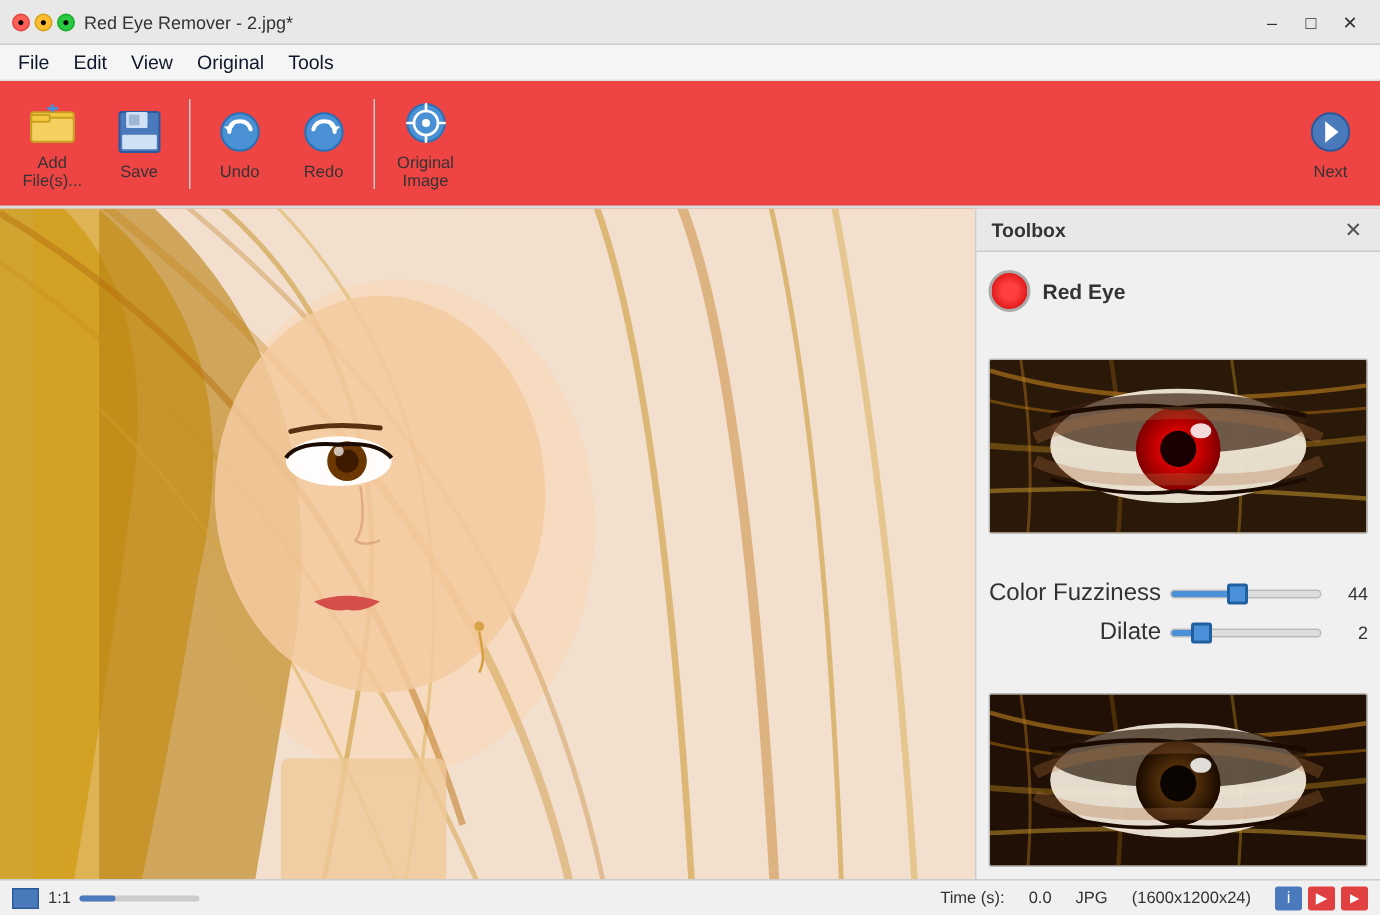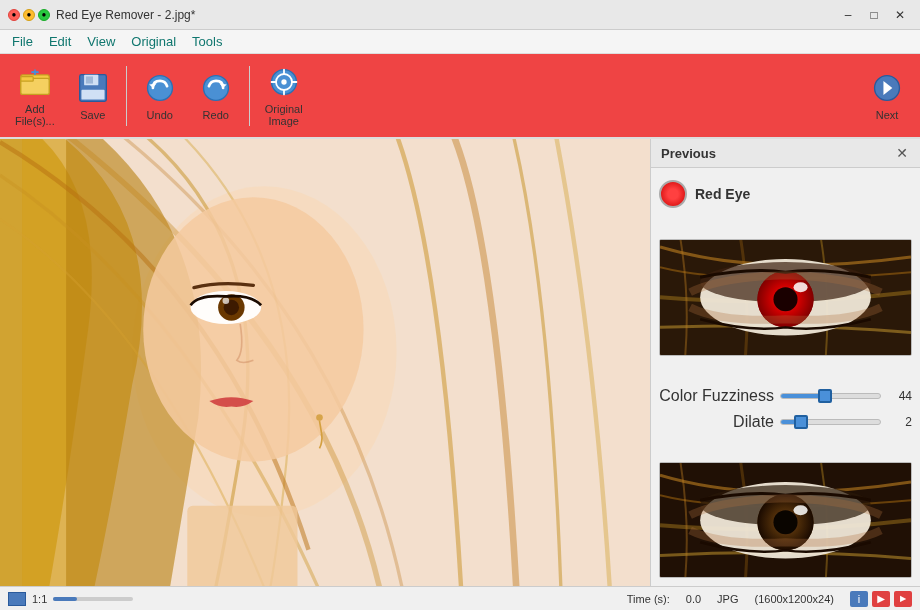--- a/index.html
+++ b/index.html
@@ -71,21 +71,21 @@
       display: flex;
       align-items: center;
       padding: 2px 4px;
       height: 24px;
       border-bottom: 1px solid #ddd;
     }
     .menu-item {
       padding: 2px 8px;
       cursor: pointer;
       font-size: 13px;
-      color: #0f766e;
+      color: #0f172a;
       border-radius: 3px;
     }
 
     
     .toolbar {
       background: #ef4444;
       display: flex;
       align-items: center;
       padding: 4px 6px;
       height: 85px;
@@ -511,21 +511,21 @@
           <path d="M400,0 Q450,80 470,460" stroke="#b87010" stroke-width="6" fill="none" opacity="0.4"></path>
           <path d="M460,0 Q500,150 510,460" stroke="#c49020" stroke-width="3" fill="none" opacity="0.5"></path>
           <path d="M500,0 Q540,200 555,460" stroke="#d0a030" stroke-width="4" fill="none" opacity="0.4"></path>
         </svg>
       </div>
     </div>
   </div>
 
   <div class="toolbox-panel">
     <div class="toolbox-header">
-      <span class="toolbox-title">Previous</span>
+      <span class="toolbox-title">Toolbox</span>
       <button class="toolbox-close">✕</button>
     </div>
 
     <div class="toolbox-content">
 
       <div class="red-eye-header">
         <div class="red-eye-icon"></div>
         <span class="red-eye-label">Red Eye</span>
       </div>
 

